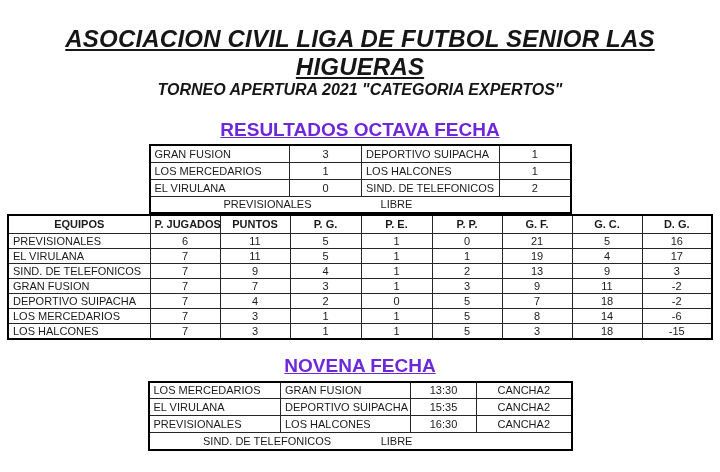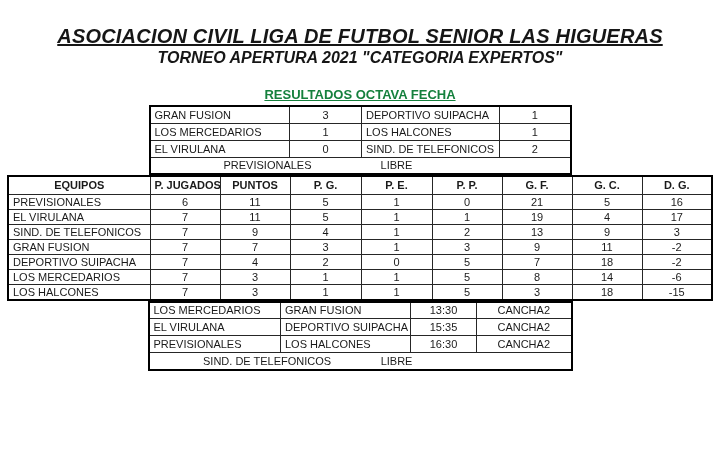--- a/index.html
+++ b/index.html
@@ -8,43 +8,43 @@
     width: 720px; height: 472px;
     background: #ffffff;
     color: #1a1a1a;
     font-family: "Liberation Sans", "DejaVu Sans", sans-serif;
     overflow: hidden;
   }
   .doc { padding-top: 25px; }
 
   .title {
     text-align: center;
-    font-size: 20px;
+    font-size: 24px;
     font-weight: bold;
     font-style: italic;
     text-decoration: underline;
     letter-spacing: 0.2px;
     line-height: 1.15;
     color: #161616;
   }
   .subtitle {
     text-align: center;
     font-size: 16px;
     font-weight: bold;
     font-style: italic;
     margin-top: 1px;
     color: #161616;
   }
 
   .section-heading {
     text-align: center;
-    font-size: 13px;
+    font-size: 19px;
     font-weight: bold;
     text-decoration: underline;
-    color: #15803d;
+    color: #6d28d9;
   }
   .gap-results   { margin-top: 20px; margin-bottom: 3px; }
   .gap-standings { margin-top: 16px; margin-bottom: 4px; }
   .gap-fixtures  { margin-top: 15px; margin-bottom: 4px; }
 
   table.tbl {
     border-collapse: collapse;
     border: 2px solid #000;
     table-layout: fixed;
     margin: 0 auto;
@@ -220,20 +220,21 @@
         <td class="num">1</td>
         <td class="num">1</td>
         <td class="num">5</td>
         <td class="num">3</td>
         <td class="num">18</td>
         <td class="num">-15</td>
       </tr>
     </tbody>
   </table>
 
+  <div class="section-heading gap-fixtures">NOVENA FECHA</div>
   <table class="tbl fixtures">
     <colgroup>
         <col style="width:132px">
         <col style="width:130px">
         <col style="width:66px">
         <col style="width:95px">
       </colgroup>
     <tbody>
       <tr>
         <td class="team">LOS MERCEDARIOS</td>

